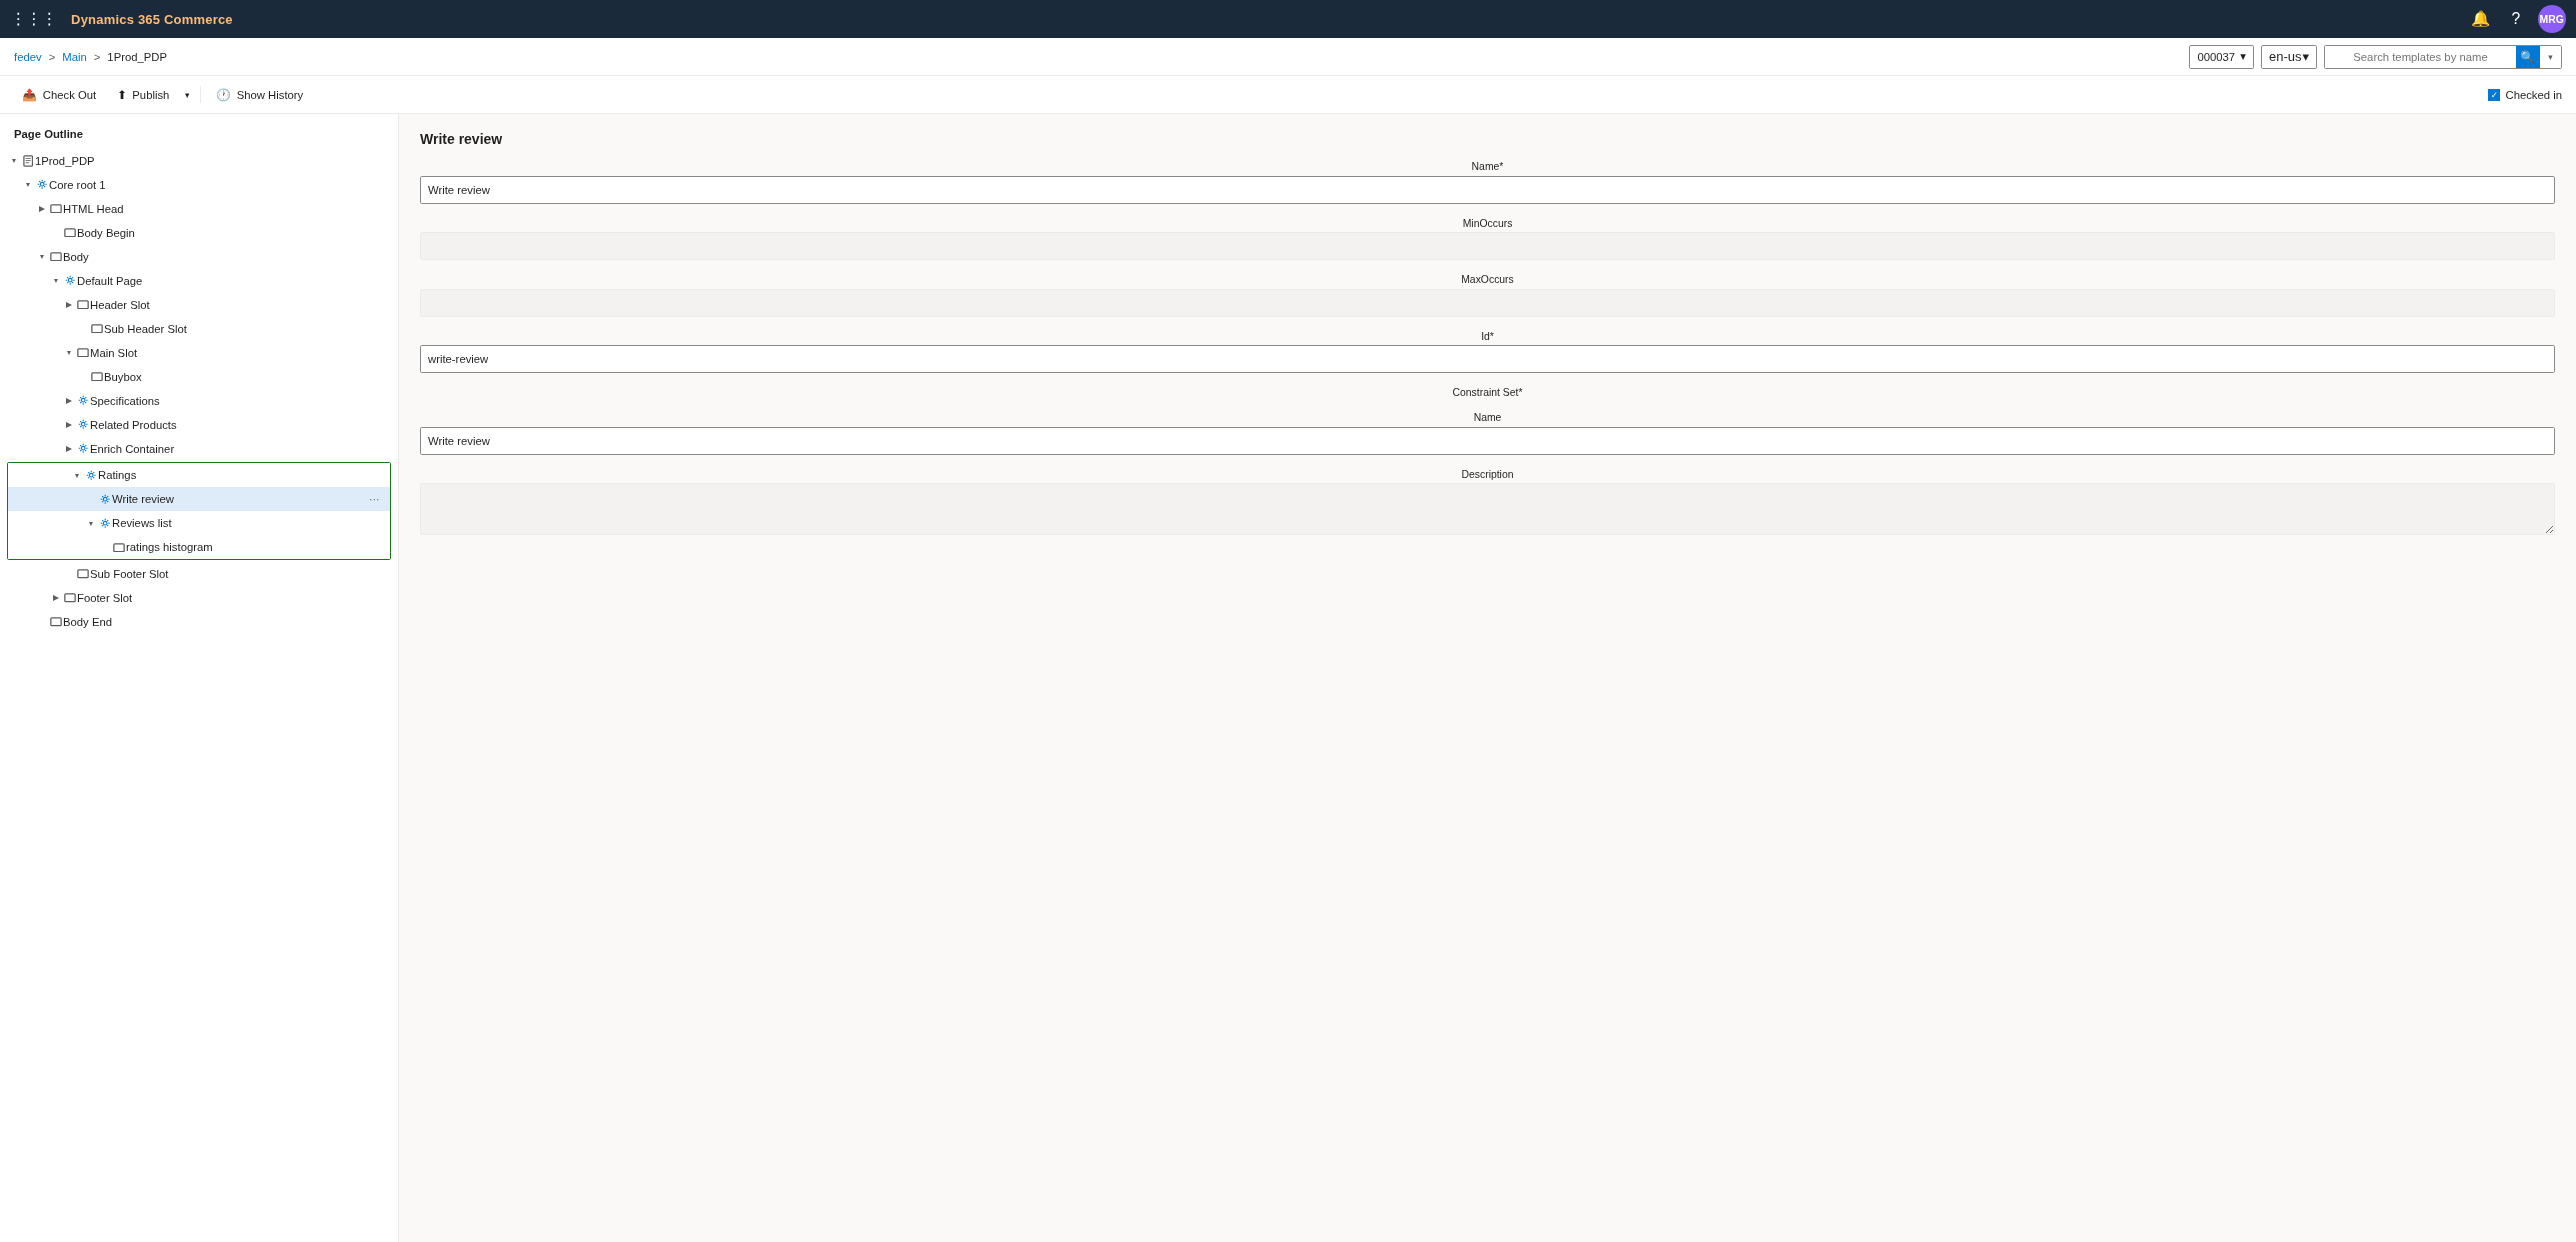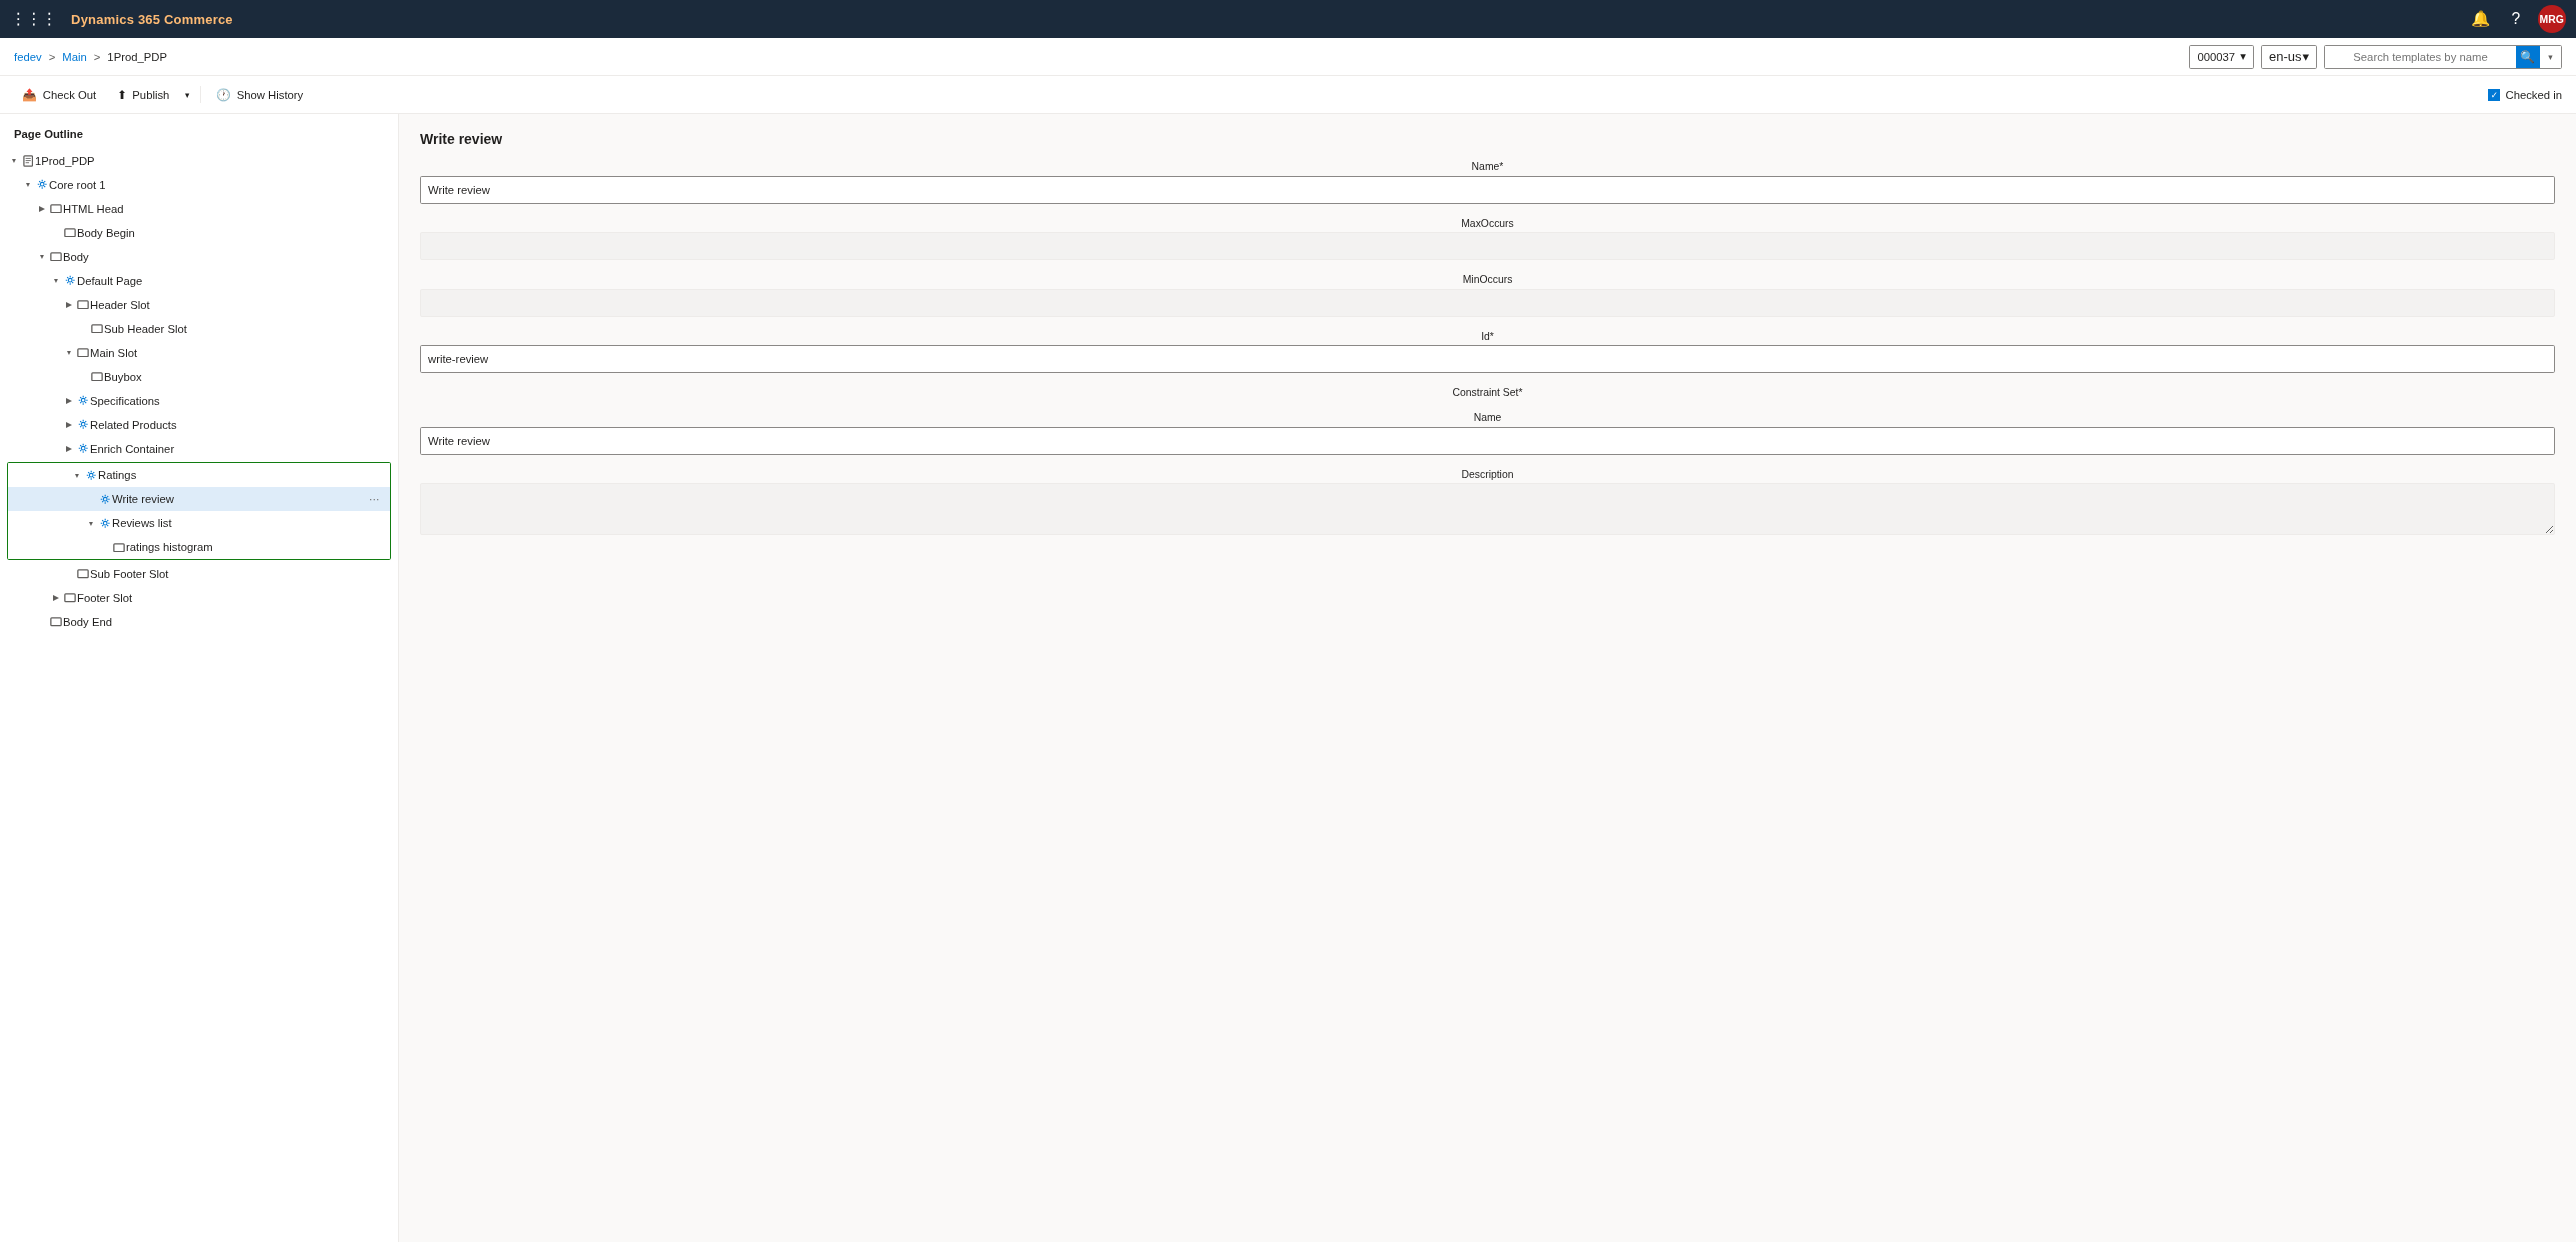--- a/index.html
+++ b/index.html
@@ -37,21 +37,21 @@
       font-size: 15.6px;
       cursor: pointer;
       background: none;
       border: none;
       padding: 3.5px;
     }
     .top-nav-right .avatar {
       width: 28px;
       height: 28px;
       border-radius: 50%;
-      background: #b91c1c;
+      background: #8b5cf6;
       color: #fff;
       display: flex;
       align-items: center;
       justify-content: center;
       font-size: 10.4px;
       font-weight: 700;
       cursor: pointer;
     }
 
     
@@ -614,25 +614,25 @@
         </div>
       </div>
   </div>
 
   <div class="right-panel">
     <div class="right-panel-title">Write review</div>
 
     <div id="form-container">
         <div class="form-field"><label class="form-label">Name*</label><input type="text" class="form-input" value="Write review" style=""></div>
         <div class="form-field">
+          <label class="form-label">MinOccurs</label>
+          <div class="form-input-empty"></div>
+        </div>
+        <div class="form-field">
           <label class="form-label">MaxOccurs</label>
-          <div class="form-input-empty"></div>
-        </div>
-        <div class="form-field">
-          <label class="form-label">MinOccurs</label>
           <div class="form-input-empty"></div>
         </div>
         <div class="form-field"><label class="form-label">Id*</label><input type="text" class="form-input" value="write-review" style=""></div>
         <div class="form-field">
           <span class="form-label">Constraint Set*</span>
         </div>
         <div class="form-field"><label class="form-label">Name</label><input type="text" class="form-input" value="Write review" style=""></div>
         <div class="form-field"><label class="form-label">Description</label><textarea class="form-textarea" style=""></textarea></div>
       </div>
   </div>

